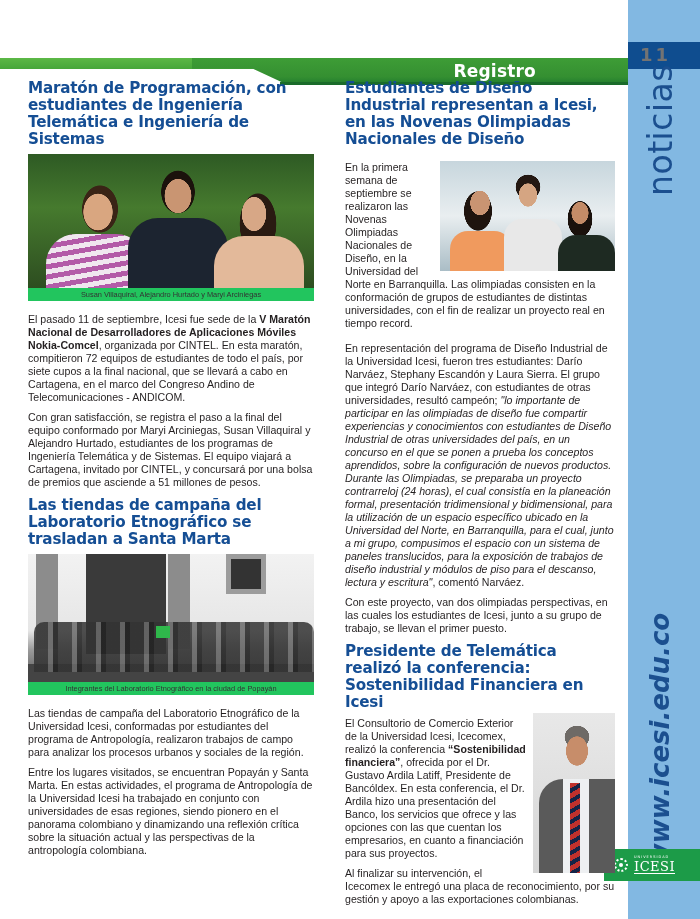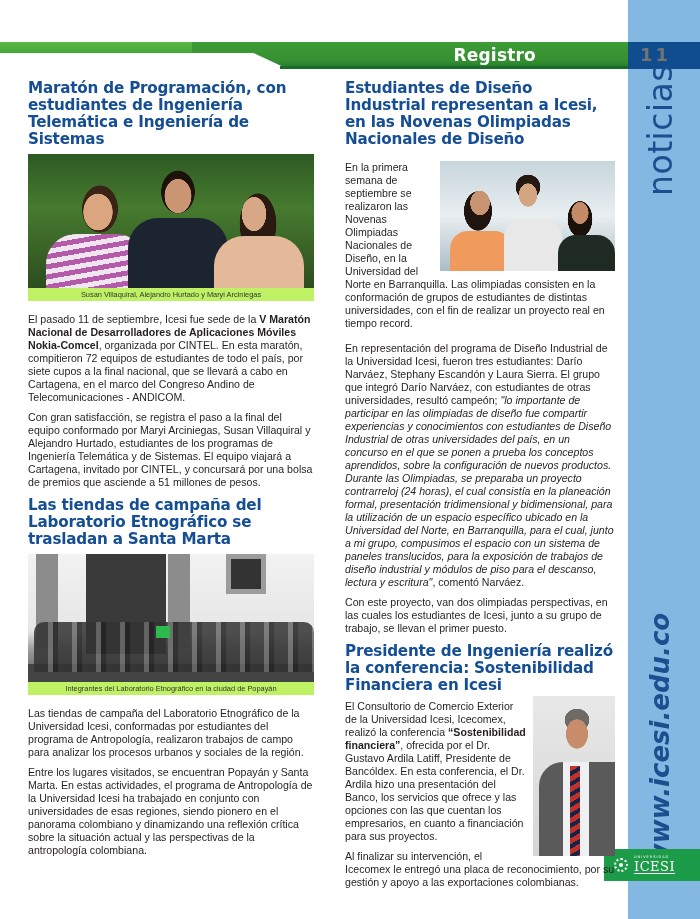--- a/index.html
+++ b/index.html
@@ -1,20 +1,20 @@
 <!DOCTYPE html>
 <html><head>
 <meta charset="utf-8">
 <style>
   * { box-sizing: border-box; margin: 0; padding: 0; }
   html, body { width: 700px; height: 919px; background: #ffffff; overflow: hidden; }
   body { position: relative; font-family: "DejaVu Sans", sans-serif; color: #231f20; }
 
   
-  .header-band { position: absolute; left: 0; top: 0; width: 620px; height: 80px; }
+  .header-band { position: absolute; left: 0; top: 16px; width: 620px; height: 80px; }
   .band-thin { position: absolute; left: 0; top: 42px; width: 628px; height: 11px;
     background: linear-gradient(180deg,#5cb846 0%,#46a63a 100%); }
   .band-thick { position: absolute; left: 192px; top: 42px; width: 436px; height: 27px;
     background: linear-gradient(180deg,#3e9d36 0%,#348f31 70%,#1f7a2d 100%);
     clip-path: polygon(0 0,100% 0,100% 100%,22% 100%,14% 40%,0 40%); }
   .band-dark-line { position: absolute; left: 280px; top: 66px; width: 348px; height: 3px; background:#1a6b2a; }
   .section-title { position: absolute; right: 84px; top: 45px; font-family: "DejaVu Sans", sans-serif;
     font-weight: bold; font-size: 17px; color: #fff; letter-spacing: 0.2px; }
 
   
@@ -42,21 +42,21 @@
 
   h2.headline { color: #154e94; font-family: "DejaVu Sans", sans-serif; font-weight: bold; font-size: 15.2px;
     line-height: 17px; letter-spacing: -0.2px; }
   p.body { font-family: "Liberation Sans", sans-serif; font-size: 10.6px; line-height: 13px; color: #231f20; }
   p.body + p.body { margin-top: 7px; }
   .link { color: #1ea0d8; font-style: italic; }
   .quote { font-style: italic; }
   b { font-weight: bold; }
 
   .photo { position: relative; width: 286px; background: #777; overflow: hidden; }
-  .caption { background: #bef264; font-family: "Liberation Sans", sans-serif; font-size: 7.4px; text-align: center;
+  .caption { background: #22c55e; font-family: "Liberation Sans", sans-serif; font-size: 7.4px; text-align: center;
     color: #333; height: 13px; line-height: 13px; width: 286px; }
 
   
   .photo1 { height: 134px; margin-top: 6px;
     background:
       radial-gradient(ellipse 24px 30px at 70px 58px,#d9a680 60%,transparent 62%),
       radial-gradient(ellipse 22px 28px at 150px 42px,#c99572 60%,transparent 62%),
       radial-gradient(ellipse 20px 28px at 226px 60px,#d7a786 60%,transparent 62%),
       radial-gradient(ellipse 30px 50px at 230px 70px,#2a1a12 60%,transparent 62%),
       radial-gradient(ellipse 30px 38px at 150px 38px,#1b120c 55%,transparent 57%),
@@ -179,21 +179,21 @@
       <div class="clear"></div>
     </div>
     <div class="spacer-12"></div>
     <p class="body"><span>En representación del programa de Diseño Industrial de la Universidad Icesi, fueron tres estudiantes: Darío Narváez, Stephany Escandón y Laura Sierra. El grupo que integró Darío Narváez, con estudiantes de otras universidades, resultó campeón; </span><span class="quote">"lo importante de participar en las olimpiadas de diseño fue compartir experiencias y conocimientos con estudiantes de Diseño Industrial de otras universidades del país, en un concurso en el que se ponen a prueba los conceptos aprendidos, sobre la configuración de nuevos productos. Durante las Olimpiadas, se preparaba un proyecto contrarreloj (24 horas), el cual consistía  en la planeación formal, presentación tridimensional y bidimensional, para la utilización de un espacio específico ubicado en la Universidad del Norte, en Barranquilla, para el cual,  junto a mi grupo, compusimos el espacio con un sistema de paneles translucidos, para la exposición de trabajos de diseño industrial y módulos de piso para el descanso, lectura y escritura"</span><span>, comentó Narváez.</span></p>
     <p class="body">Con este proyecto, van dos olimpiadas perspectivas, en las cuales los estudiantes de Icesi, junto a su grupo de trabajo, se llevan el primer puesto.</p>
   </article>
 
   <div class="spacer-8"></div>
 
   <article>
-    <h2 class="headline">Presidente de Ingeniería realizó la conferencia: Sostenibilidad Financiera en Icesi</h2>
+    <h2 class="headline">Presidente de Telemática realizó la conferencia: Sostenibilidad Financiera en Icesi</h2>
     <div class="photo4">
       <div class="p4-suit"></div>
       <div class="p4-shirt"></div>
       <div class="p4-tie"></div>
     </div>
     <div style="height:6px"></div>
     <p class="body"><span>El Consultorio de Comercio Exterior de la Universidad Icesi, Icecomex, realizó la conferencia </span><b>“Sostenibilidad financiera”</b><span>, ofrecida por el Dr. Gustavo Ardila Latiff, Presidente de Bancóldex.  En esta conferencia, el Dr. Ardila hizo una presentación del Banco, los servicios que ofrece y las opciones con las que cuentan los empresarios, en cuanto a financiación para sus proyectos.</span></p>
     <p class="body">Al finalizar su intervención, el Icecomex le entregó una placa de reconocimiento, por su gestión y apoyo a las exportaciones colombianas.</p>
     <div class="clear"></div>
 

